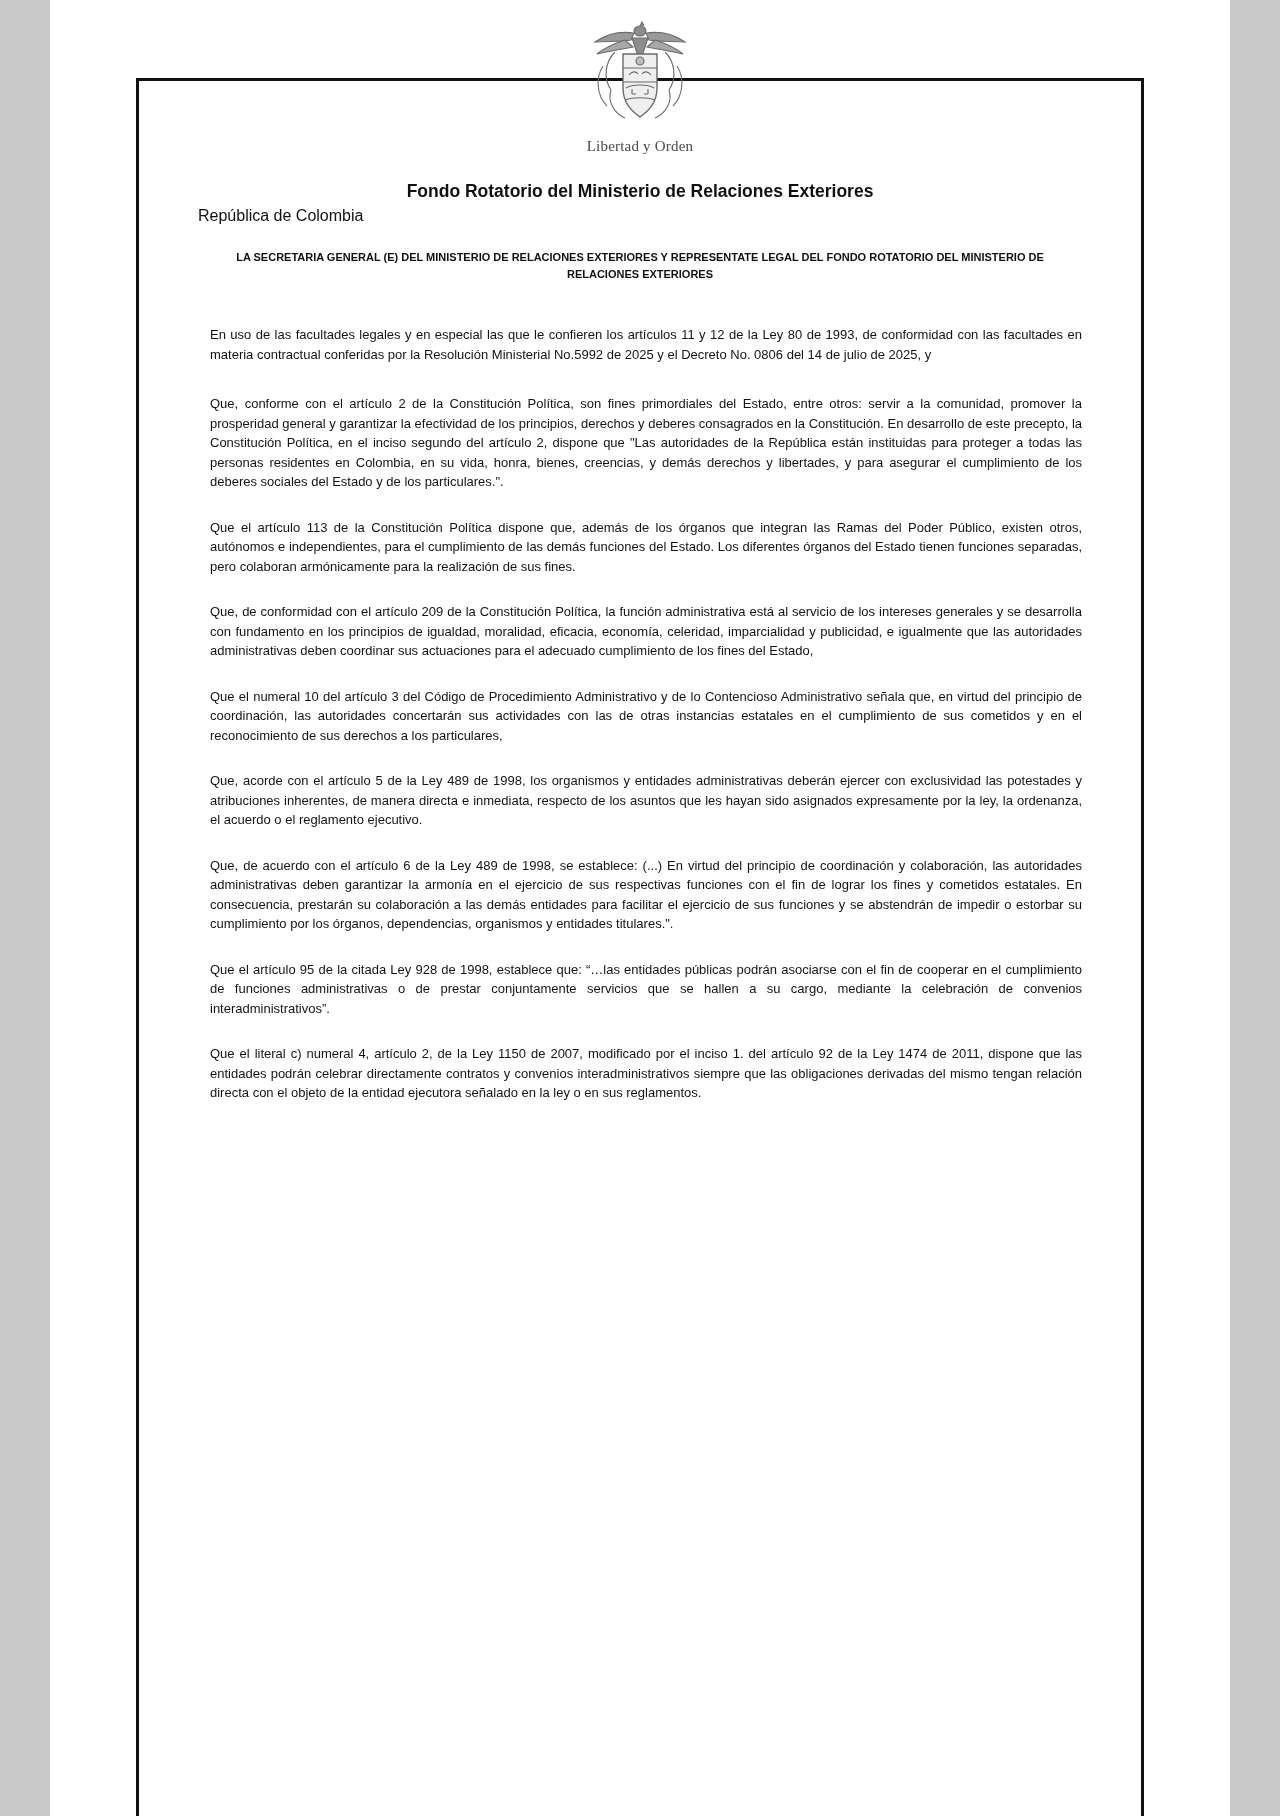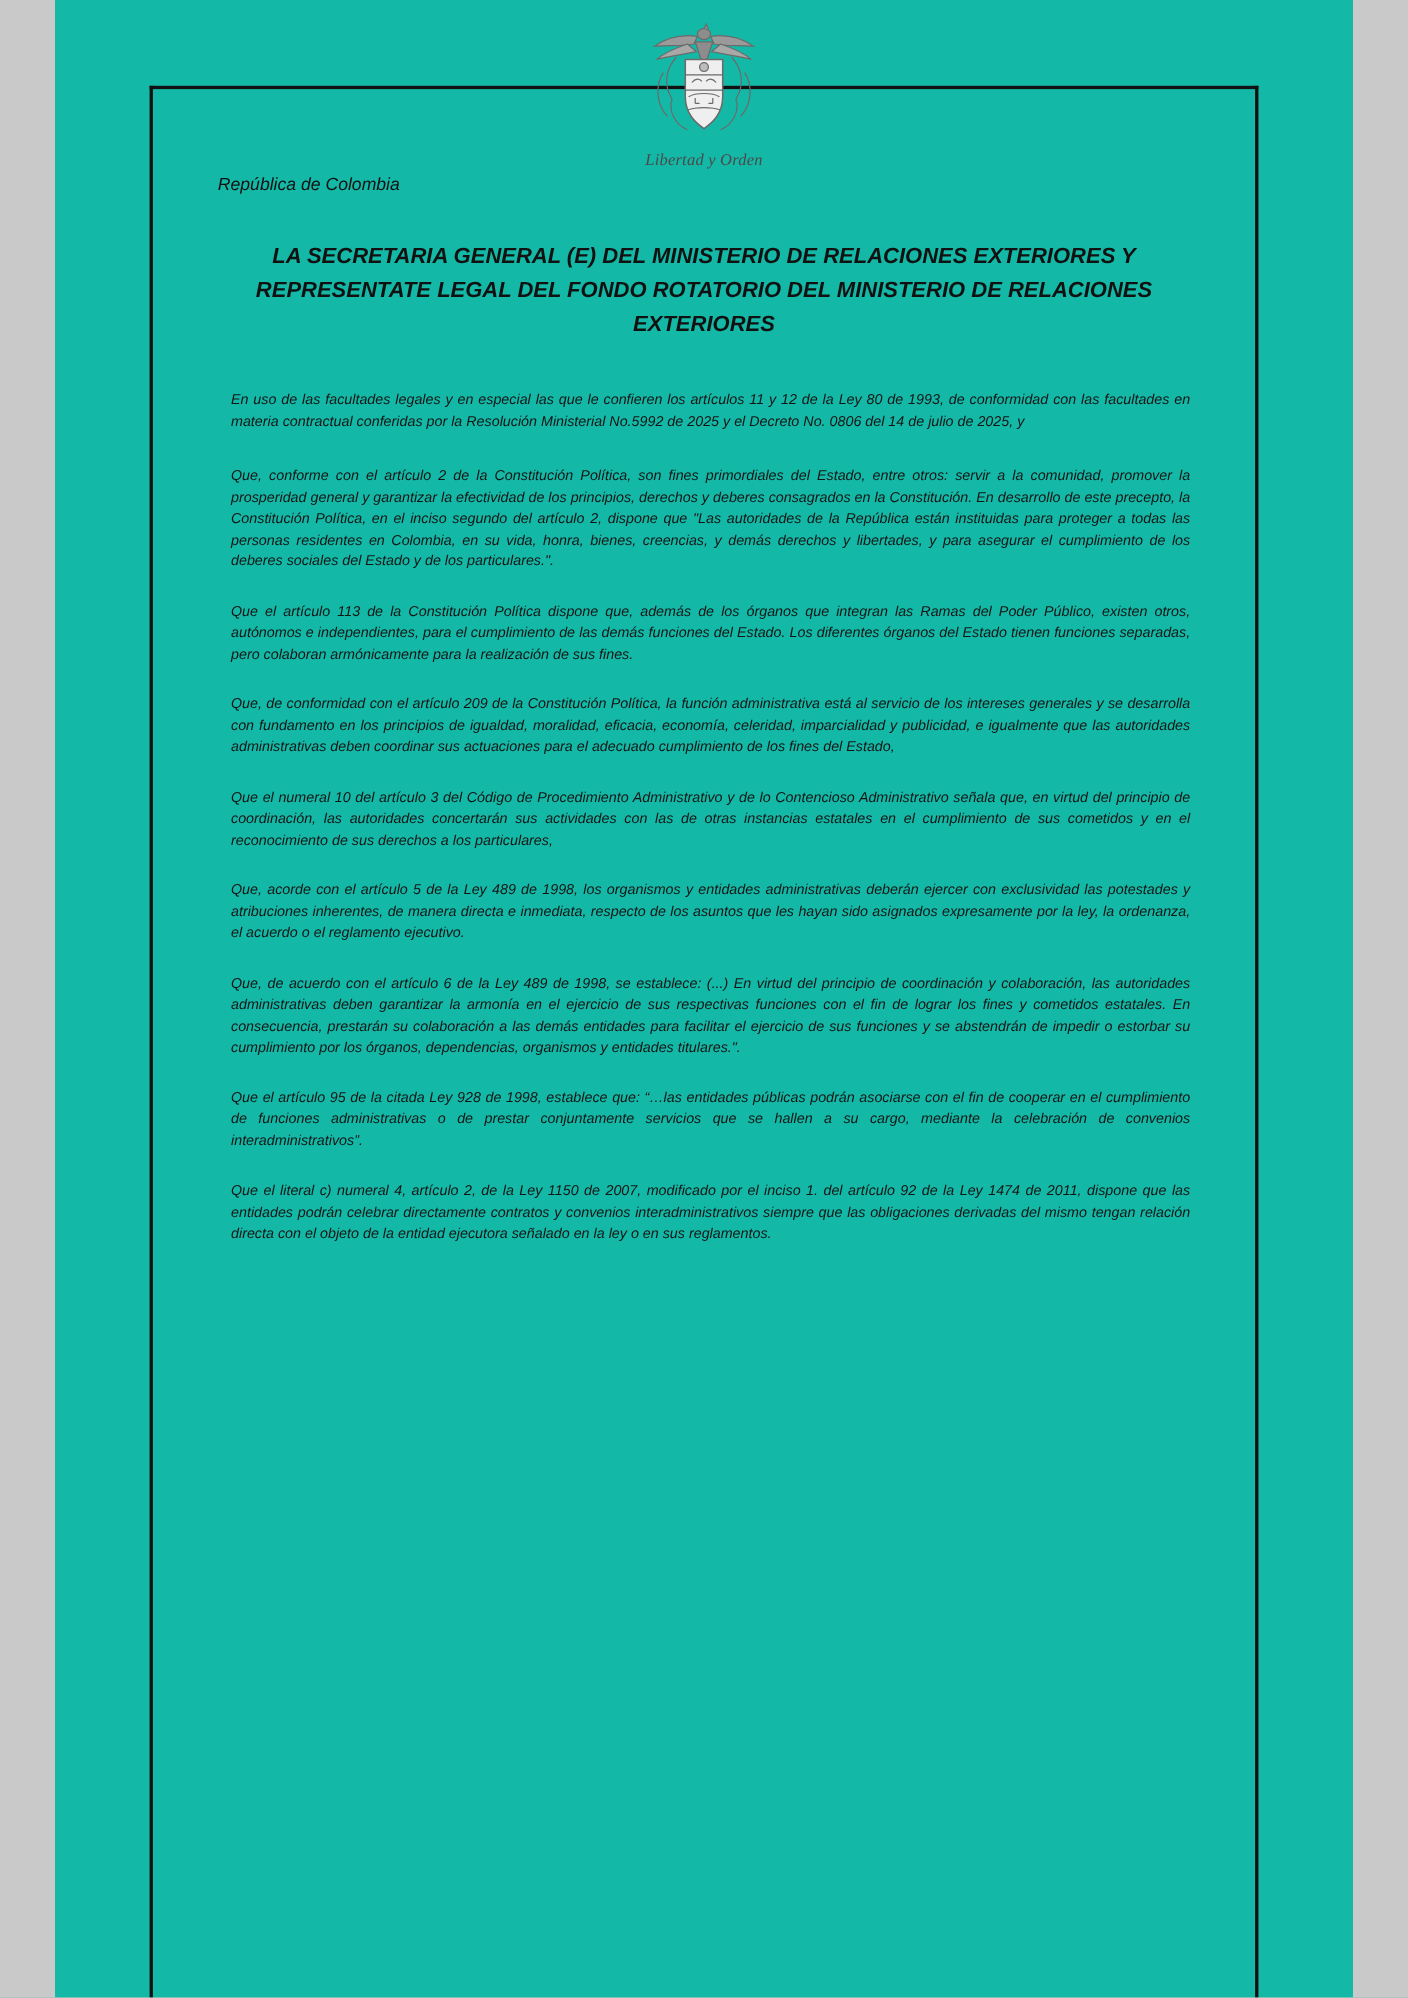--- a/index.html
+++ b/index.html
@@ -11,24 +11,23 @@
     width: 1280px;
     min-height: 1816px;
     font-family: "Liberation Sans", sans-serif;
     display: flex;
     justify-content: center;
   }
   .page {
     position: relative;
     width: 1180px;
     min-height: 1816px;
-    background: #14b8a6;
+    background: #ffffff;
     box-sizing: border-box;
     padding: 0;
-    font-style: italic;
   }
   .page-border {
     position: absolute;
     left: 86px;
     top: 78px;
     right: 86px;
     bottom: 0;
     border: 3px solid #111111;
     border-bottom: none;
     box-sizing: border-box;
@@ -83,23 +82,23 @@
   .doc-subtitle {
     margin-top: 48px;
     text-align: center;
     font-size: 14.5px;
     font-weight: bold;
     line-height: 1.55;
     color: #111;
     padding: 0 28px;
   }
   .doc-authority {
-    margin-top: 40px;
+    margin-top: 24px;
     text-align: center;
-    font-size: 20px;
+    font-size: 11px;
     font-weight: bold;
     line-height: 1.55;
     color: #111;
     padding: 0 6px;
   }
   
   .body-text {
     margin-top: 42px;
   }
   .body-text p {
@@ -154,20 +153,21 @@
             <path d="M26 72 C22 84 30 96 40 100"></path>
             <path d="M84 72 C88 84 80 96 70 100"></path>
             <path d="M18 48 C10 60 12 78 22 88"></path>
             <path d="M92 48 C100 60 98 78 88 88"></path>
           </g>
         </svg>
       </div>
       <div class="crest-motto">Libertad y Orden</div>
     </div>
 
+    <div class="org-title">Fondo Rotatorio del Ministerio de Relaciones Exteriores</div>
     <div class="org-sub">República de Colombia</div>
 
 
 
     <div class="doc-authority">LA SECRETARIA GENERAL (E) DEL MINISTERIO DE RELACIONES EXTERIORES Y REPRESENTATE LEGAL DEL FONDO ROTATORIO DEL MINISTERIO DE RELACIONES EXTERIORES</div>
 
     <div class="body-text">
       <p>En uso de las facultades legales y en especial las que le confieren los artículos 11 y 12 de la Ley 80 de 1993, de conformidad con las facultades en materia contractual conferidas por la Resolución Ministerial No.5992 de 2025 y el Decreto No.  0806 del 14 de julio de 2025, y</p>
       <p>Que, conforme con el artículo 2 de la Constitución Política, son fines primordiales del Estado, entre otros: servir a la comunidad, promover la prosperidad general y garantizar la efectividad de los principios, derechos y deberes consagrados en la Constitución. En desarrollo de este precepto, la Constitución Política, en el inciso segundo del artículo 2, dispone que "Las autoridades de la República están instituidas para proteger a todas las personas residentes en Colombia, en su vida, honra, bienes, creencias, y demás derechos y libertades, y para asegurar el cumplimiento de los deberes sociales del Estado y de los particulares.".</p>
       <p>Que el artículo 113 de la Constitución Política dispone que, además de los órganos que integran las Ramas del Poder Público, existen otros, autónomos e independientes, para el cumplimiento de las demás funciones del Estado. Los diferentes órganos del Estado tienen funciones separadas, pero colaboran armónicamente para la realización de sus fines.</p>

